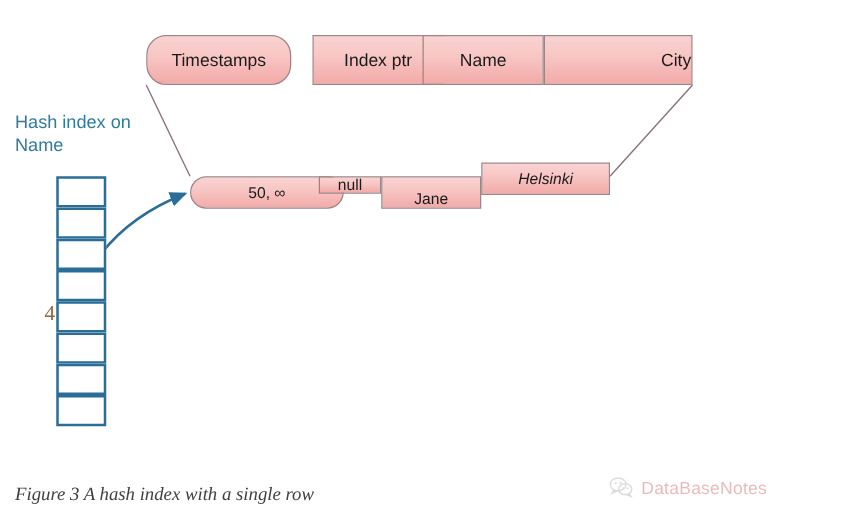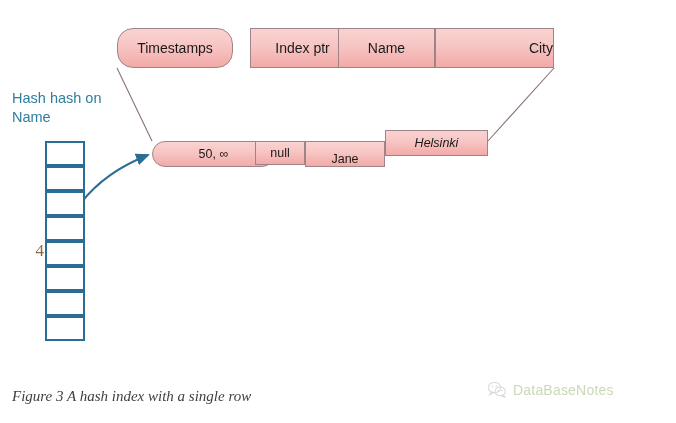--- a/index.html
+++ b/index.html
@@ -108,21 +108,21 @@
   #watermark {
     position: absolute;
     left: 487px;
     top: 381px;
     display: flex;
     align-items: center;
     gap: 6px;
     opacity: 0.30;
   }
   #watermark-text {
-    color: #4d7c0f;
+    color: #b91c1c;
     font-size: 14px;
     letter-spacing: 0.2px;
     font-family: "Liberation Sans", sans-serif;
   }
   #watermark-logo { display: block; }
 </style>
 </head>
 <body>
 
 <div id="figure-root">
@@ -154,33 +154,33 @@
     </div>
     <div class="cell" style="left:435px; top:28px; width:119px; height:40px;justify-content:flex-end;">
       <span>City</span>
     </div>
   </div>
 
   <div id="data-band">
     <div class="cell row-cell" style="left:152px; top:141px; width:123px; height:26px;border-radius:13px;">
       <span>50, ∞</span>
     </div>
-    <div class="cell row-cell" style="left:255px; top:141px; width:50px; height:24px;">
+    <div class="cell row-cell" style="left:255px; top:141px; width:50px; height:14px;">
       <span>null</span>
     </div>
     <div class="cell row-cell" style="left:305px; top:141px; width:80px; height:26px;align-items:flex-end;">
       <span>Jane</span>
     </div>
     <div class="cell row-cell" style="left:385px; top:130px; width:103px; height:26px;font-style:italic;">
       <span>Helsinki</span>
     </div>
   </div>
 
   <div id="hash-index-label">
-    <div>Hash hash on</div>
+    <div>Hash index on</div>
     <div>Name</div>
   </div>
 
   <div id="bucket-column">
     <div class="bucket-cell" style="top:0px;"></div>
     <div class="bucket-cell" style="top:25px;"></div>
     <div class="bucket-cell" style="top:50px;"></div>
     <div class="bucket-cell" style="top:75px;"></div>
     <div class="bucket-cell" style="top:100px;"></div>
     <div class="bucket-cell" style="top:125px;"></div>

